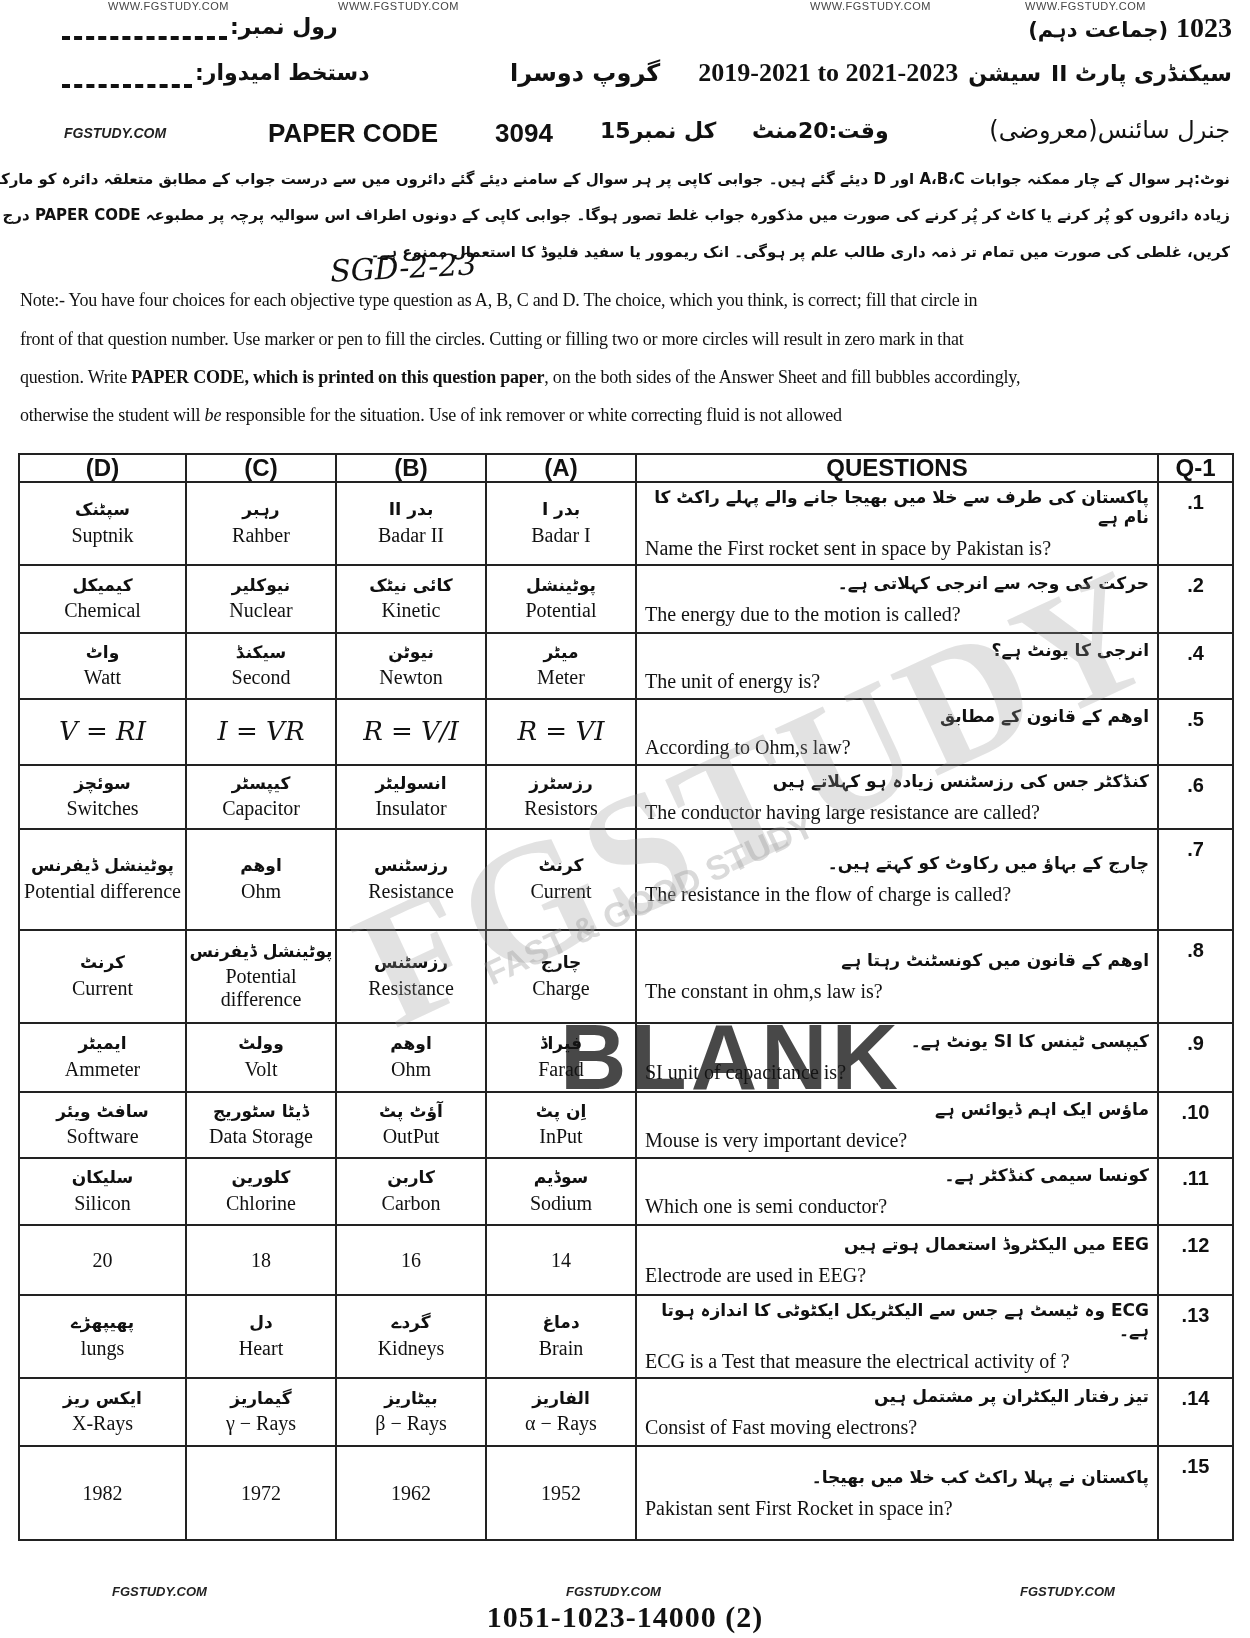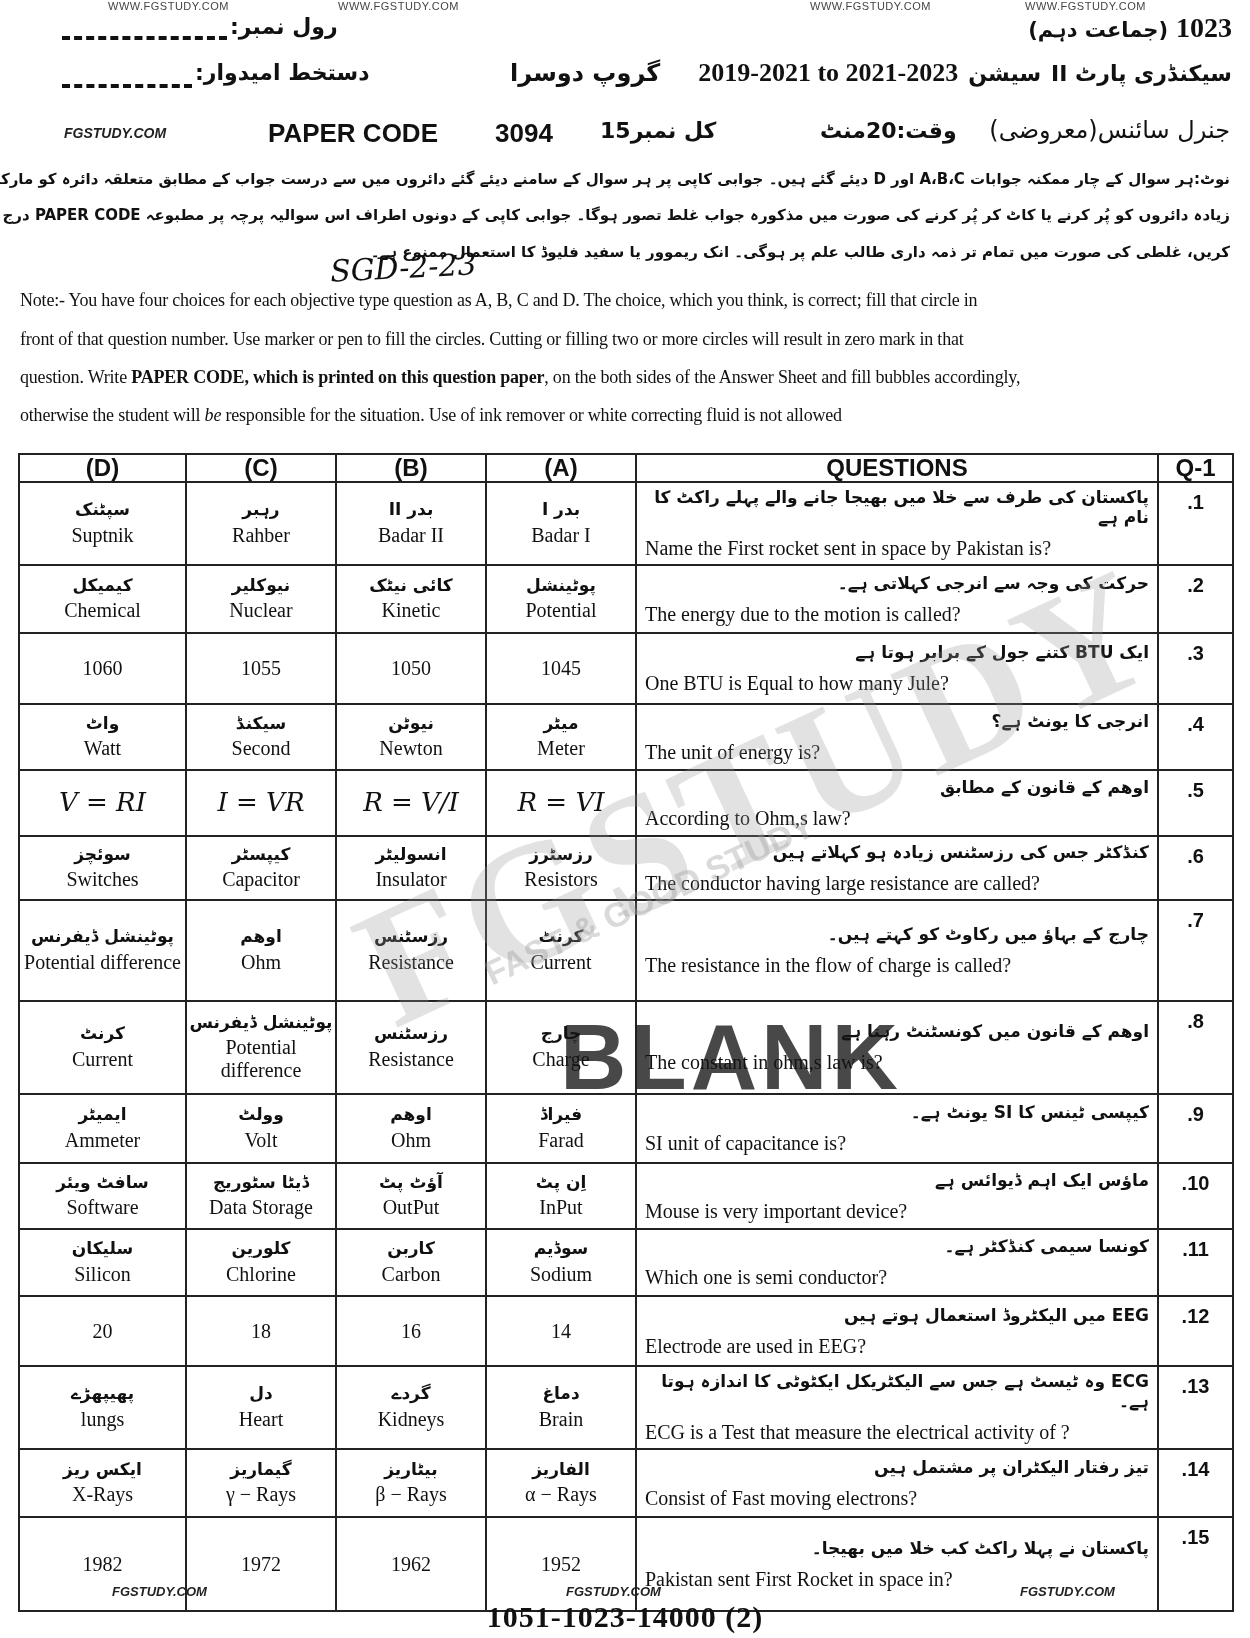--- a/index.html
+++ b/index.html
@@ -50,21 +50,21 @@
   <span class="urdu" style="font-size:22px;font-weight:bold;">سیکنڈری پارٹ II</span>
   <span class="urdu" style="font-size:22px;font-weight:bold;">سیشن</span>
   <span style="font-size:26px;font-weight:bold;direction:ltr;font-family:'Liberation Serif',serif;">2019-2021 to 2021-2023</span>
   <span class="urdu" style="font-size:24px;font-weight:bold;margin-right:28px;">گروپ دوسرا</span>
 </div>
 
 <div class="wm-bold" style="left:64px;top:125px;">FGSTUDY.COM</div>
 <div class="abs hdr-big" style="left:268px;top:118px;font-size:26px;">PAPER CODE</div>
 <div class="abs hdr-big" style="left:495px;top:118px;font-size:26px;">3094</div>
 <div class="abs urdu" style="left:600px;top:118px;font-size:22px;font-weight:bold;">کل نمبر15</div>
-<div class="abs urdu" style="left:820px;top:118px;font-size:22px;font-weight:bold;">وقت:20منٹ</div>
+<div class="abs urdu" style="left:752px;top:118px;font-size:22px;font-weight:bold;">وقت:20منٹ</div>
 <div class="abs urdu" style="right:20px;top:116px;font-size:24px;font-weight:normal;">جنرل سائنس(معروضی)</div>
 
 <div class="note-ur" style="top:170px;">نوٹ:ہر سوال کے چار ممکنہ جوابات A،B،C اور D دیئے گئے ہیں۔ جوابی کاپی پر ہر سوال کے سامنے دیئے گئے دائروں میں سے درست جواب کے مطابق متعلقہ دائرہ کو مارکر یا پین سے بھر دیجئے۔ ایک سے</div>
 <div class="note-ur" style="top:206px;">زیادہ دائروں کو پُر کرنے یا کاٹ کر پُر کرنے کی صورت میں مذکورہ جواب غلط تصور ہوگا۔ جوابی کاپی کے دونوں اطراف اس سوالیہ پرچہ پر مطبوعہ PAPER CODE درج کرکے اس کے مطابق دائرے پُر</div>
 <div class="note-ur" style="top:243px;right:20px;">کریں، غلطی کی صورت میں تمام تر ذمہ داری طالب علم پر ہوگی۔ انک ریموور یا سفید فلیوڈ کا استعمال ممنوع ہے۔</div>
 <div class="handwrite">SGD-2-23</div>
 
 <div class="note-en" style="top:290px;">Note:- You have four choices for each objective type question as A, B, C and D. The choice, which you think, is correct; fill that circle in</div>
 <div class="note-en" style="top:329px;">front of that question number. Use marker or pen to fill the circles. Cutting or filling two or more circles will result in zero mark in that</div>
 <div class="note-en" style="top:367px;"><span>question. Write </span><b>PAPER CODE, which is printed on this question paper</b><span>, on the both sides of the Answer Sheet and fill bubbles accordingly,</span></div>
@@ -129,39 +129,20 @@
         <td class="opt">
           <span class="ur">پوٹینشل</span>
           <span class="en">Potential</span>
         </td>
         <td class="q">
           <span class="ur">حرکت کی وجہ سے انرجی کہلاتی ہے۔</span>
           <span class="en">The energy due to the motion is called?</span>
         </td>
         <td class="qno">.2</td>
       </tr>
-      <tr style="height: 71px;">
-        <td class="opt">
-          <span class="en">1060</span>
-        </td>
-        <td class="opt">
-          <span class="en">1055</span>
-        </td>
-        <td class="opt">
-          <span class="en">1050</span>
-        </td>
-        <td class="opt">
-          <span class="en">1045</span>
-        </td>
-        <td class="q">
-          <span class="ur">ایک BTU کتنے جول کے برابر ہوتا ہے</span>
-          <span class="en">One BTU is Equal to how many Jule?</span>
-        </td>
-        <td class="qno">.3</td>
-      </tr>
       <tr style="height: 66px;">
         <td class="opt">
           <span class="ur">واٹ</span>
           <span class="en">Watt</span>
         </td>
         <td class="opt">
           <span class="ur">سیکنڈ</span>
           <span class="en">Second</span>
         </td>
         <td class="opt">

